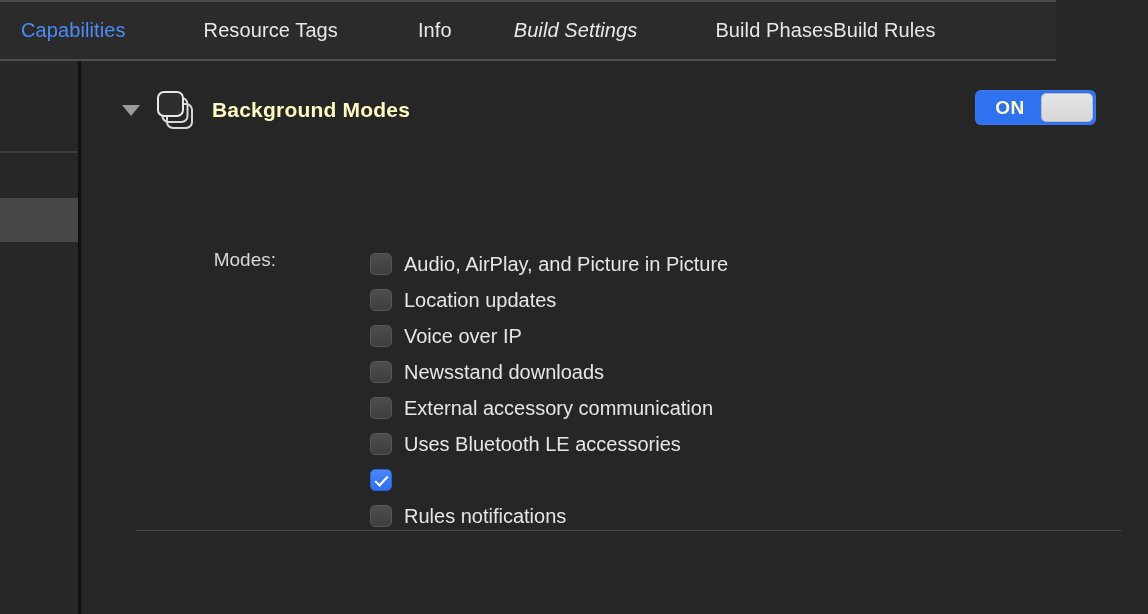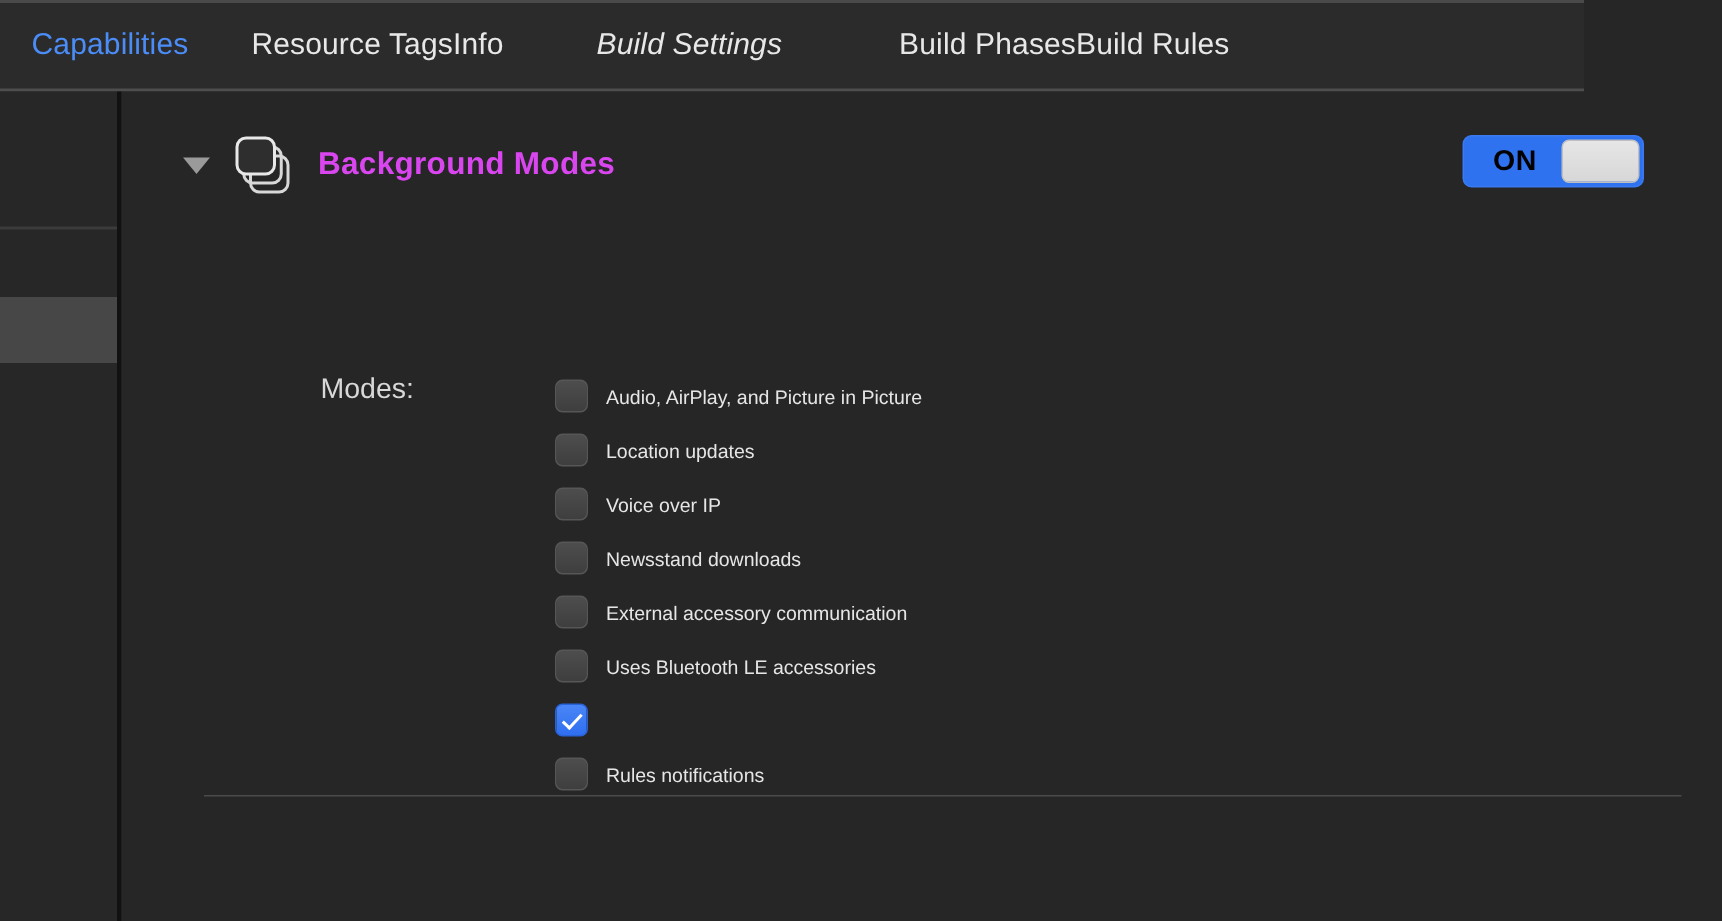--- a/index.html
+++ b/index.html
@@ -38,22 +38,22 @@
   }
   .tab {
     font-size: 20px;
     color: #e8e8e8;
     letter-spacing: 0.1px;
     white-space: nowrap;
     cursor: default;
   }
   .tab.active { color: #4b8cf7; }
   .tab-0 { margin-left: 21px; }
-  .tab-1 { margin-left: 42px; }
-  .tab-2 { }
+  .tab-1 { margin-left: 78px; }
+  .tab-2 { margin-left: 80px; }
   .tab-3 { margin-left: 62px; font-style: italic; }
   .tab-4 { margin-left: 78px; }
   .tab-5 { }
 
   
   .sidebar {
     position: absolute;
     left: 0; top: 61px;
     width: 78px;
     height: 553px;
@@ -107,21 +107,21 @@
     cursor: default;
   }
   .cap-icon {
     width: 46px; height: 44px;
     position: relative;
     margin-right: 12px;
   }
   .cap-title {
     font-size: 21px;
     font-weight: bold;
-    color: #d946ef;
+    color: #fef9c3;
     letter-spacing: 0.2px;
   }
 
   
   .toggle {
     position: absolute;
     right: 52px; top: 29px;
     width: 121px; height: 35px;
     border-radius: 6px;
     background: #2f72f0;
@@ -129,21 +129,21 @@
     align-items: center;
     justify-content: flex-start;
     box-sizing: border-box;
     padding: 0 0 0 4px;
     cursor: default;
     box-shadow: 0 0 0 1px rgba(255,255,255,0.06) inset;
   }
   .toggle-label {
     font-size: 19px;
     font-weight: bold;
-    color: #000000;
+    color: #fef9c3;
     width: 62px;
     text-align: center;
     letter-spacing: 0.5px;
   }
   .toggle-knob {
     width: 52px; height: 29px;
     border-radius: 5px;
     background: linear-gradient(#e6e6e6, #d7d7d7);
     border: 1px solid #bfbfbf;
     box-sizing: border-box;
@@ -185,21 +185,21 @@
   .cb.checked::after {
     content: "";
     position: absolute;
     left: 7px; top: 3px;
     width: 5px; height: 11px;
     border: solid #ffffff;
     border-width: 0 2.6px 2.6px 0;
     transform: rotate(43deg);
   }
   .mode-text {
-    font-size: 13px;
+    font-size: 20px;
     color: #e6e6e6;
     white-space: nowrap;
     text-align: right;
   }
 
   
   .steps-divider {
     position: absolute;
     left: 55px; top: 469px;
     width: 985px;

